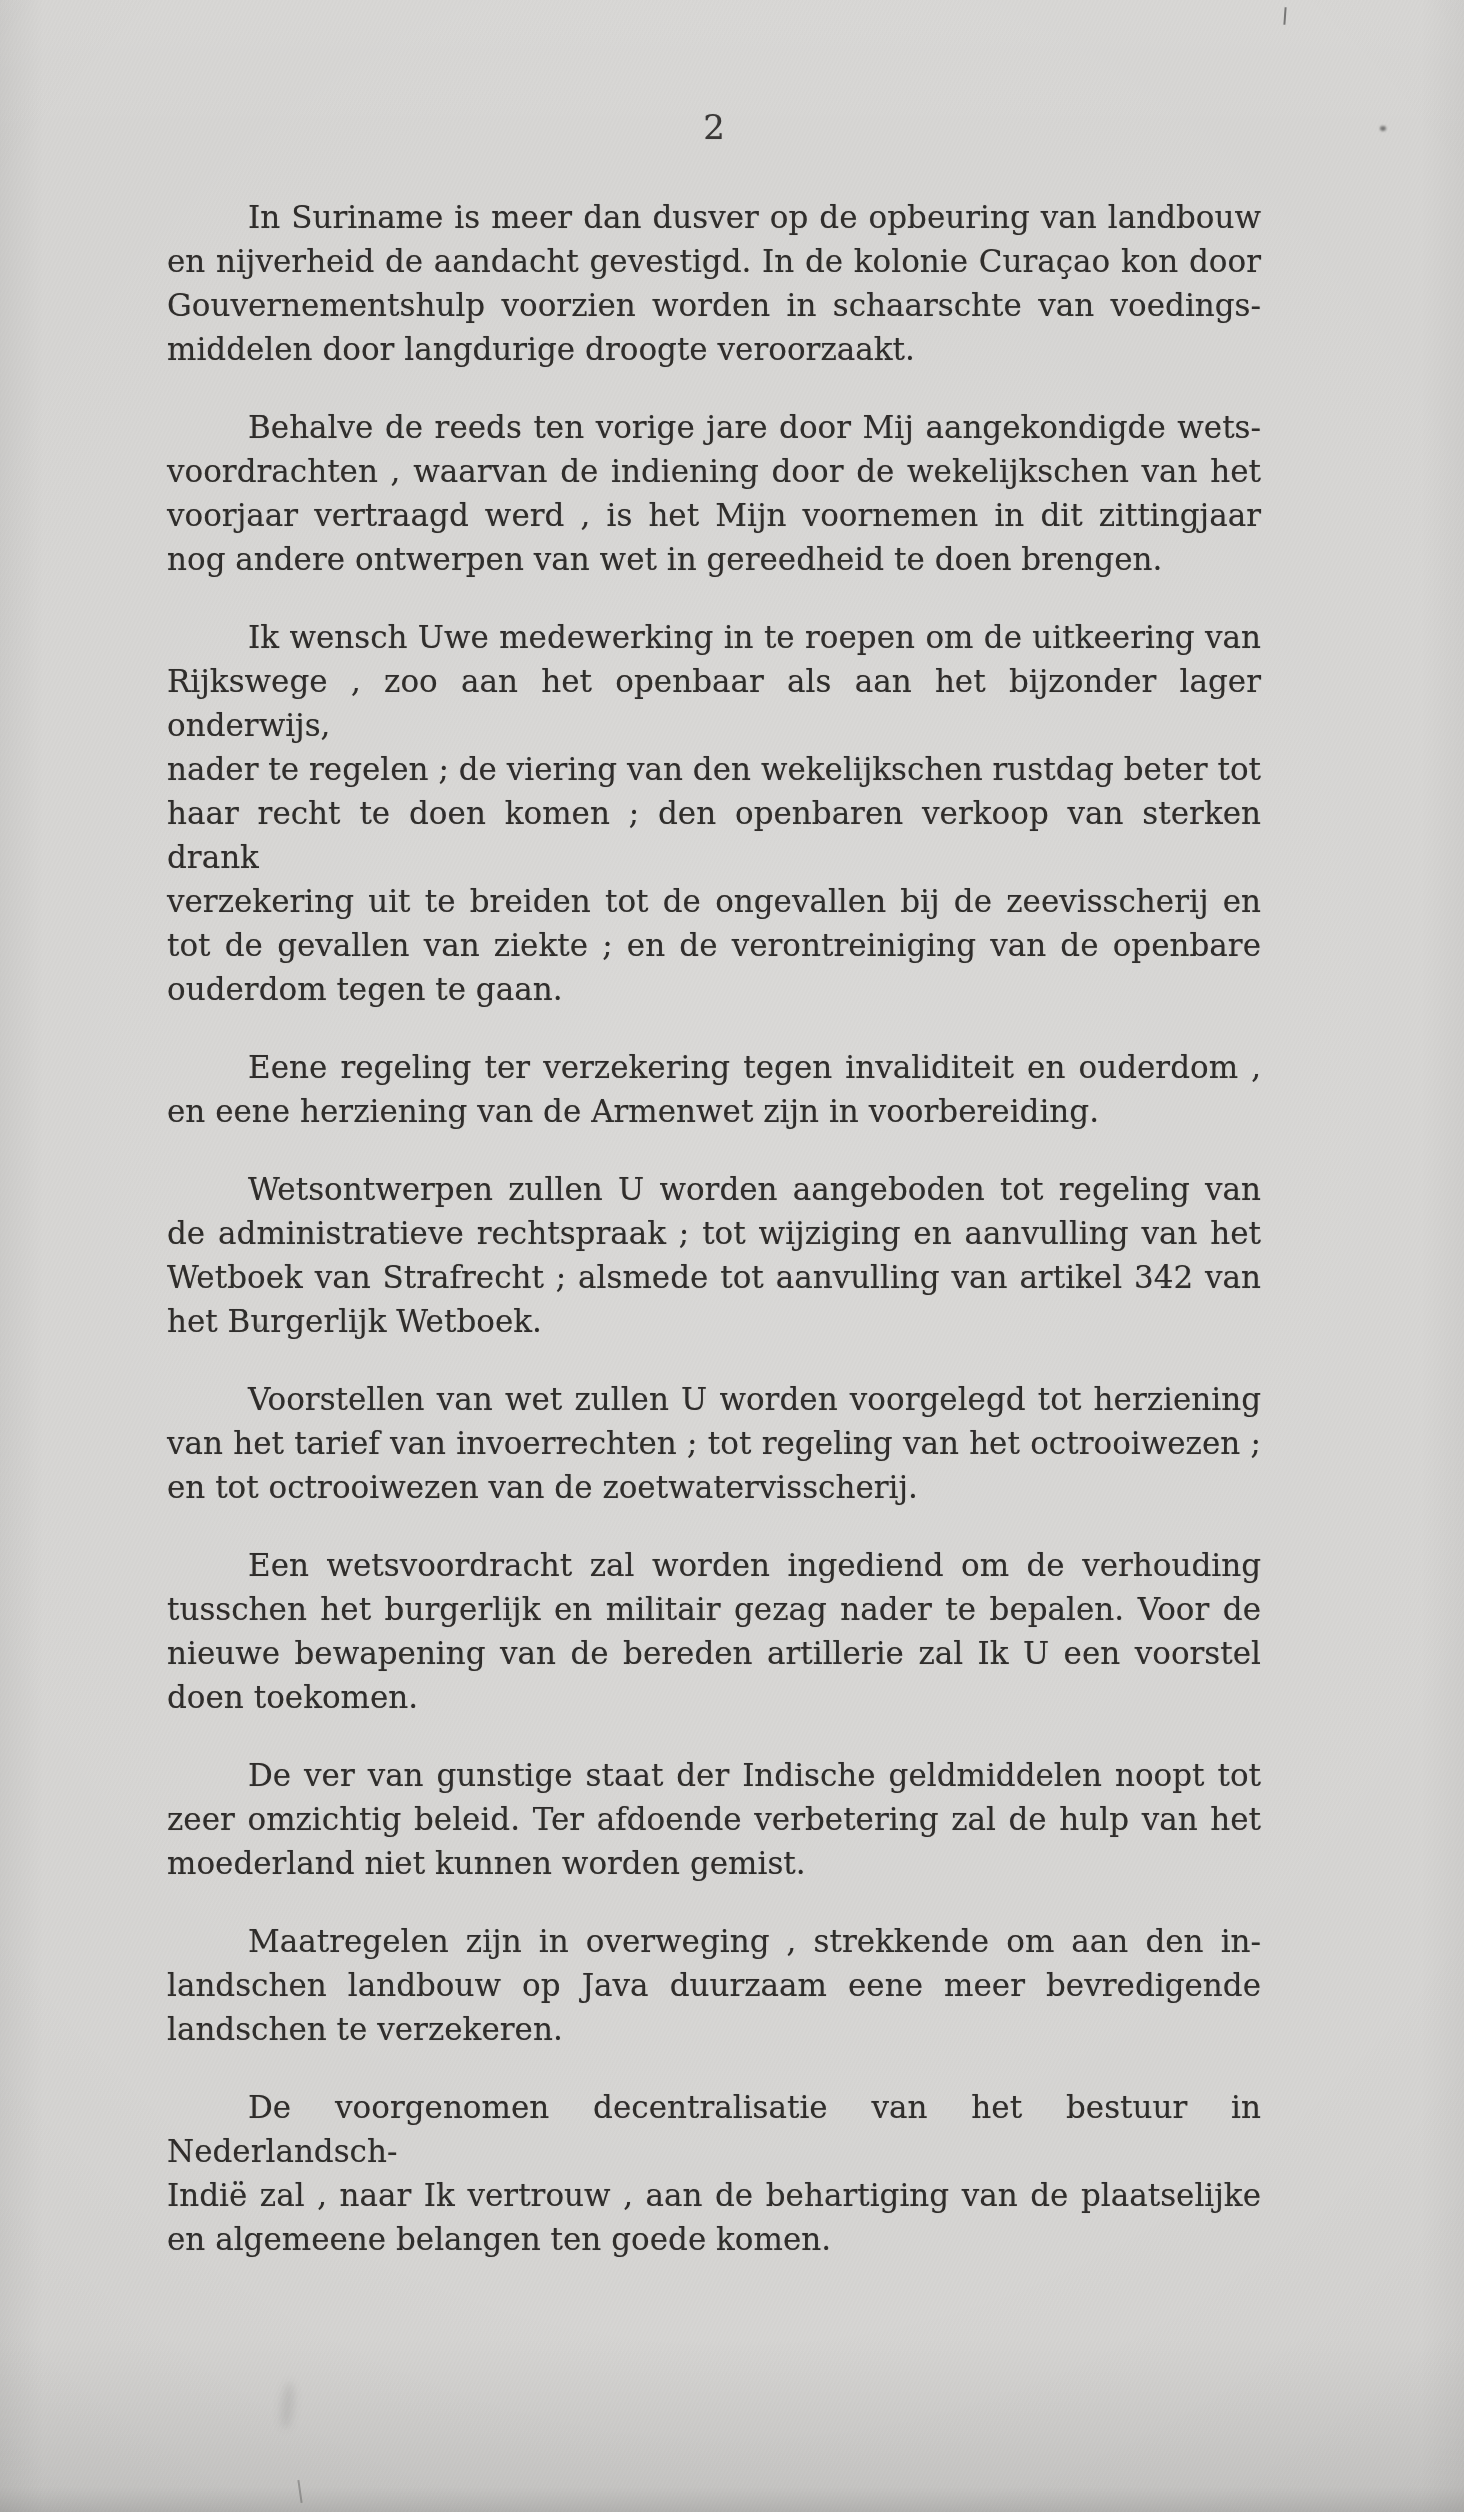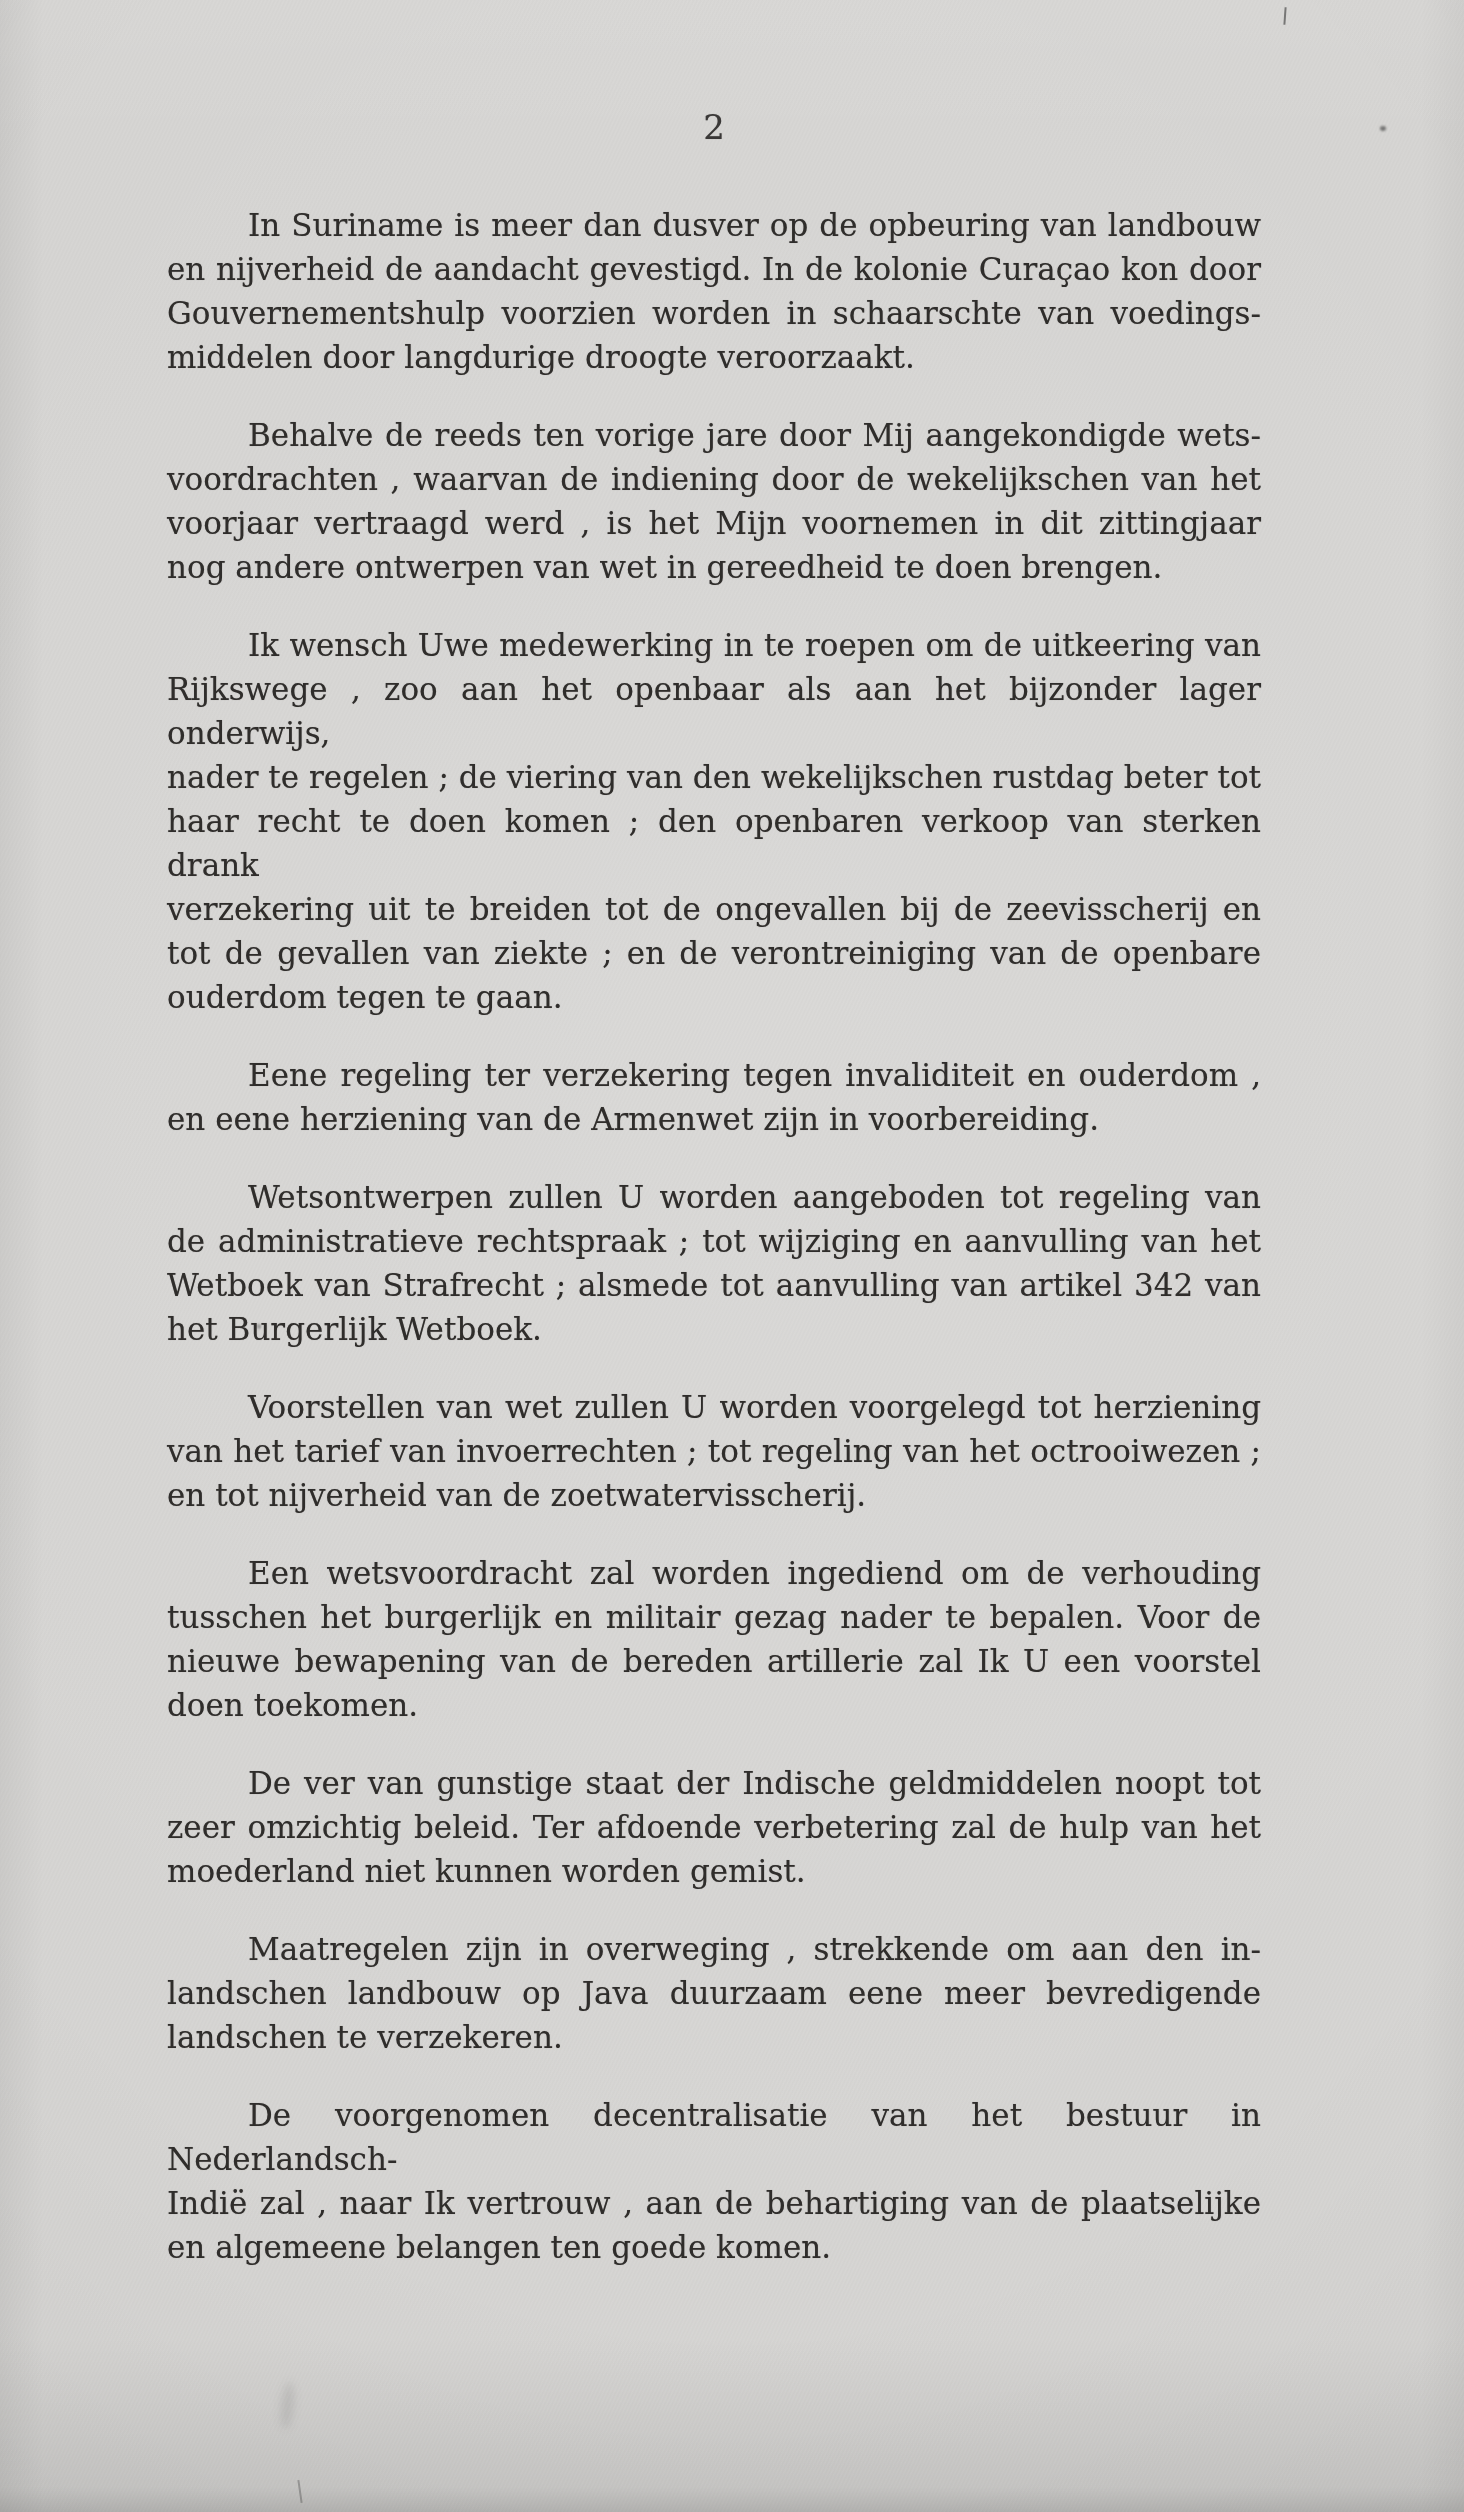--- a/index.html
+++ b/index.html
@@ -33,21 +33,20 @@
   }
   .content {
     position: absolute;
     top: 195px;
     left: 167px;
     width: 1094px;
     color: #2f2d2b;
     font-size: 31px;
     line-height: 44px;
     text-shadow: 0 0 0.8px rgba(47,45,43,0.40);
-    margin-top: 8px;
   }
   .para { margin: 0 0 34px 0; }
   .line {
     text-align: justify;
     text-align-last: justify;
     white-space: normal;
   }
   .line.first { text-indent: 81px; }
   .line.last  { text-align-last: left; }
   
@@ -122,21 +121,21 @@
   <div class="para">
     <div class="line first">Wetsontwerpen zullen U worden aangeboden tot regeling van</div>
     <div class="line">de administratieve rechtspraak ; tot wijziging en aanvulling van het</div>
     <div class="line">Wetboek van Strafrecht ; alsmede tot aanvulling van artikel 342 van</div>
     <div class="line last">het Burgerlijk Wetboek.</div>
   </div>
 
   <div class="para">
     <div class="line first">Voorstellen van wet zullen U worden voorgelegd tot herziening</div>
     <div class="line">van het tarief van invoerrechten ; tot regeling van het octrooiwezen ;</div>
-    <div class="line last">en tot nijverheid van de zoetwatervisscherij.</div>
+    <div class="line last">en tot octrooiwezen van de zoetwatervisscherij.</div>
   </div>
 
   <div class="para">
     <div class="line first">Een wetsvoordracht zal worden ingediend om de verhouding</div>
     <div class="line">tusschen het burgerlijk en militair gezag nader te bepalen. Voor de</div>
     <div class="line">nieuwe bewapening van de bereden artillerie zal Ik U een voorstel</div>
     <div class="line last">doen toekomen.</div>
   </div>
 
   <div class="para">

